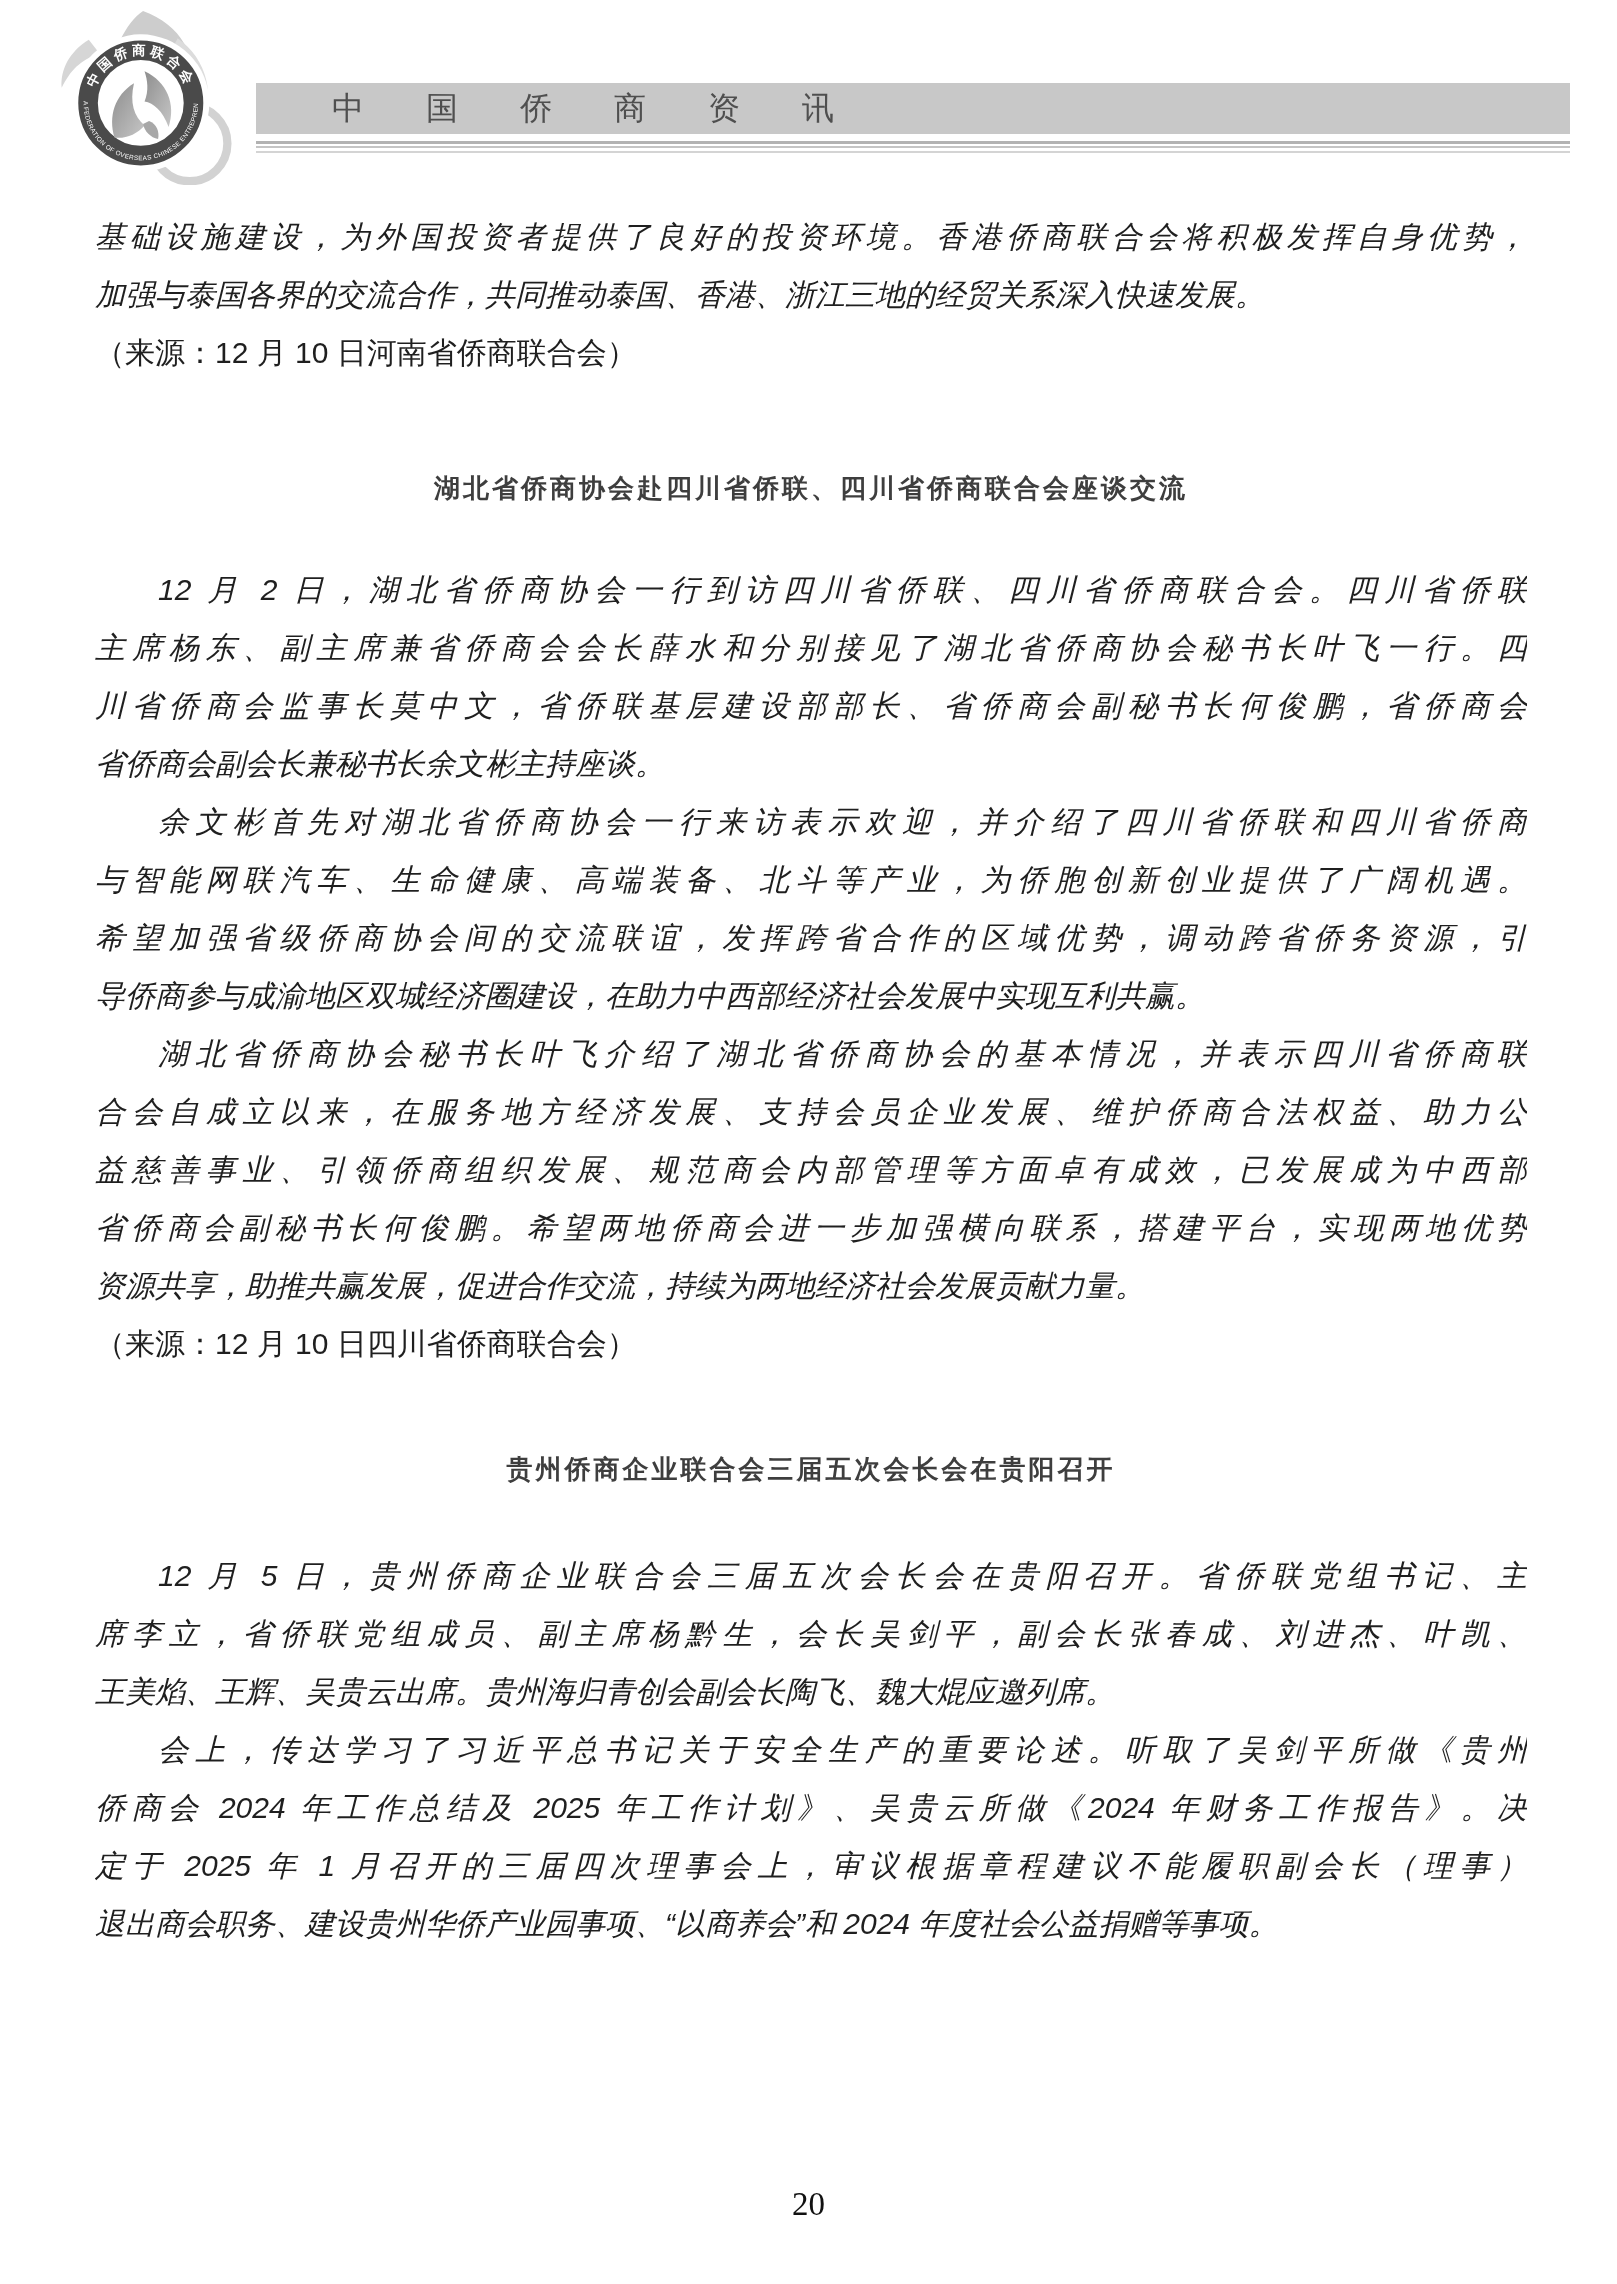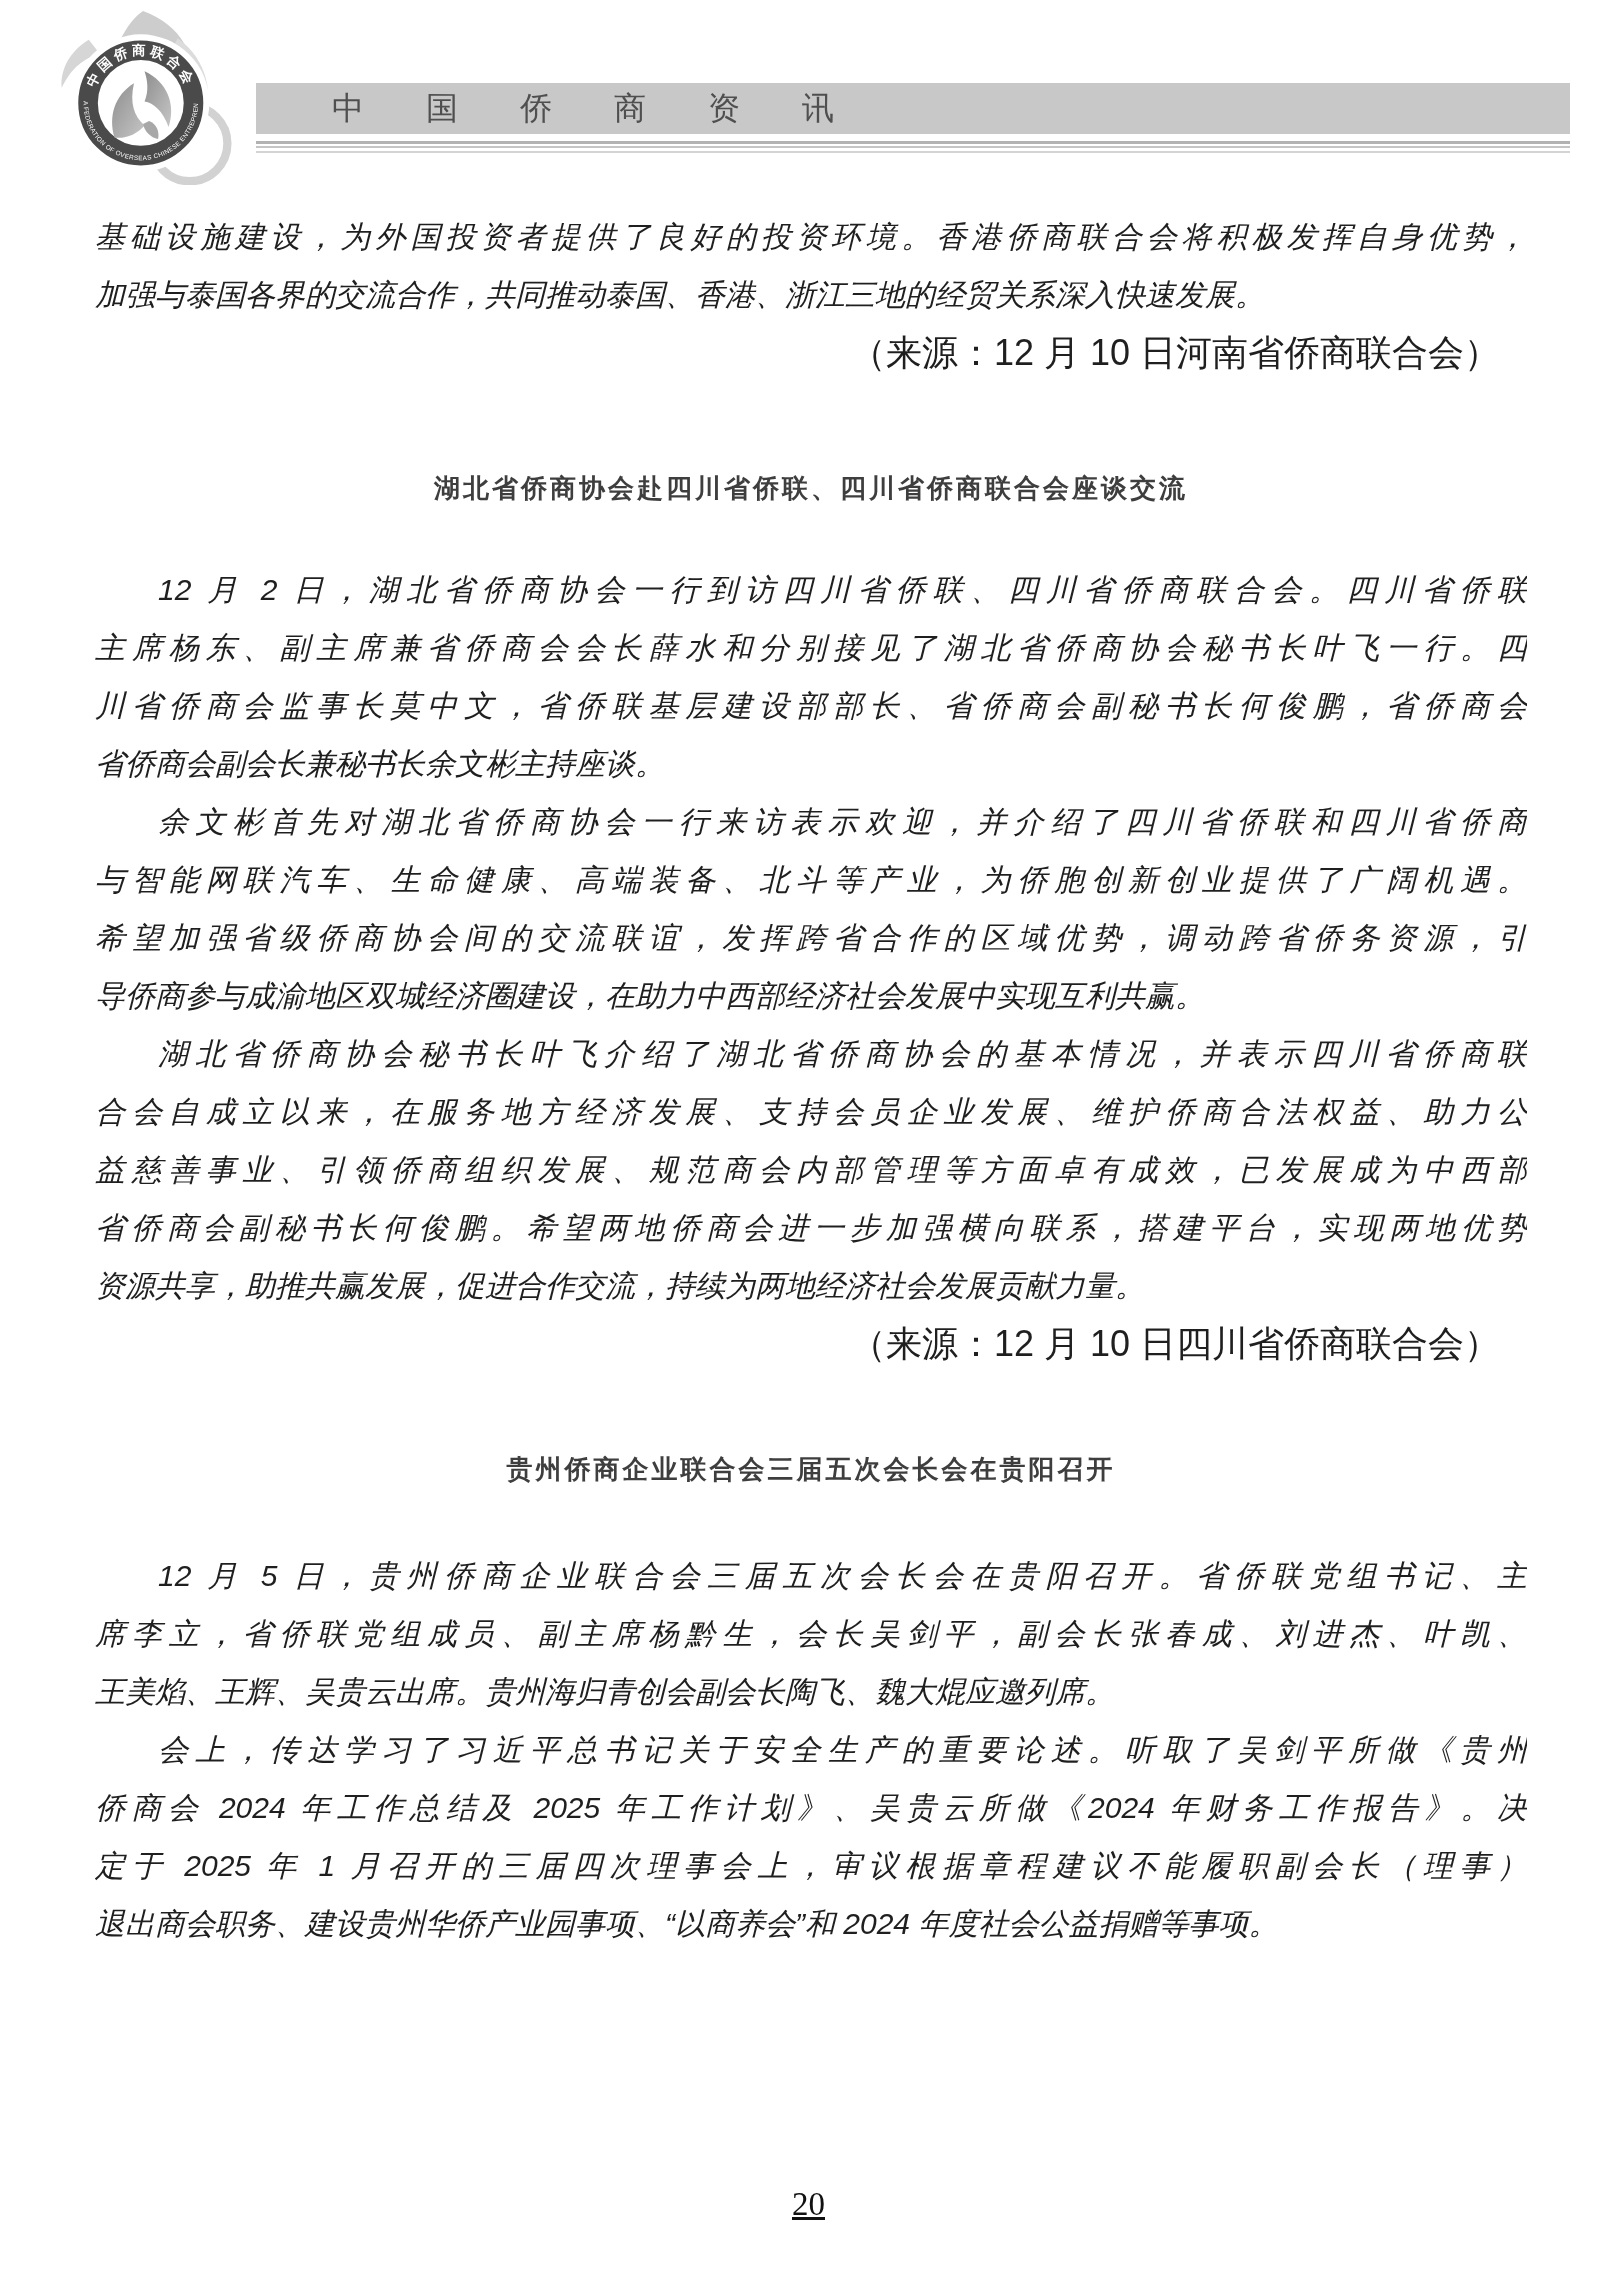--- a/index.html
+++ b/index.html
@@ -34,37 +34,37 @@
   
   main { padding:27px 90px 0 95px; }
   .line {
     font-size:30px; line-height:58px; height:58px;
     text-align:justify; text-align-last:justify;
     overflow:hidden; white-space:nowrap;font-style:italic;
   }
   .line.end { text-align-last:left; }
   .line.first { text-indent:63px; }
   .source {
-    font-size:36px; line-height:58px; height:58px;
-    text-align:right; padding-right:27px;
+    font-size:30px; line-height:58px; height:58px;
+    text-align:left; padding-right:27px;
   }
   .article-title {
     font-size:26px; font-weight:bold; color:#3e3e3e;
     text-align:center; letter-spacing:3px; line-height:45px;
     margin:0;
   }
   #article1-title { margin:84px 0 50px; }
   #article2-title { margin:74px 0 55px; }
 
   
   .page-number {
     position:absolute; top:2186px; left:0; width:100%;
     text-align:center;
     font-family:"Liberation Serif", serif;
-    font-size:33px; color:#111111;text-decoration:underline;
+    font-size:33px; color:#111111;
   }
 </style>
 </head>
 <body>
 
 <div class="page">
 
   <header>
     <div class="banner">
       <span>中国侨商资讯</span>

